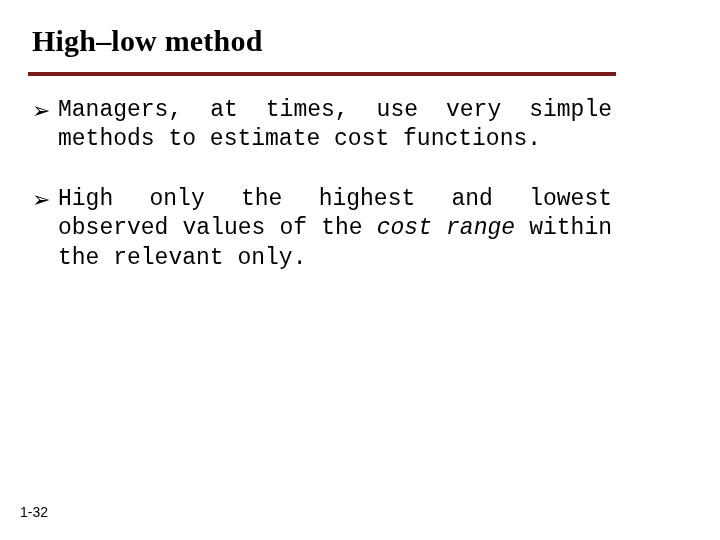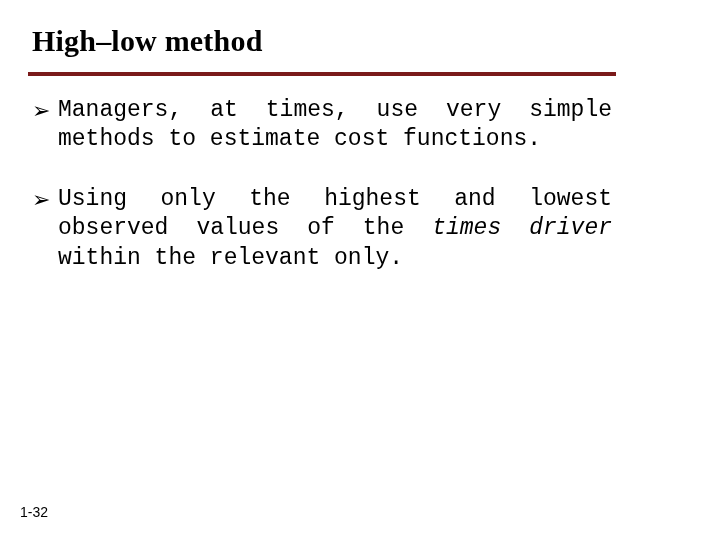--- a/index.html
+++ b/index.html
@@ -85,21 +85,21 @@
   <div class="body">
 
     <div class="bullet">
       <div class="marker">➢</div>
       <div class="text">Managers, at times, use very simple methods to estimate cost functions.</div>
     </div>
 
     <div class="bullet">
       <div class="marker">➢</div>
       <div class="text">
-        <span>Using only the highest and lowest observed values of the </span><span class="italic">times driver</span><span> within the relevant only.</span>
+        <span>High only the highest and lowest observed values of the </span><span class="italic">cost range</span><span> within the relevant only.</span>
       </div>
     </div>
 
   </div>
 
   <div class="pagenum">1-32</div>
 
 </div>
 
 </body></html>

